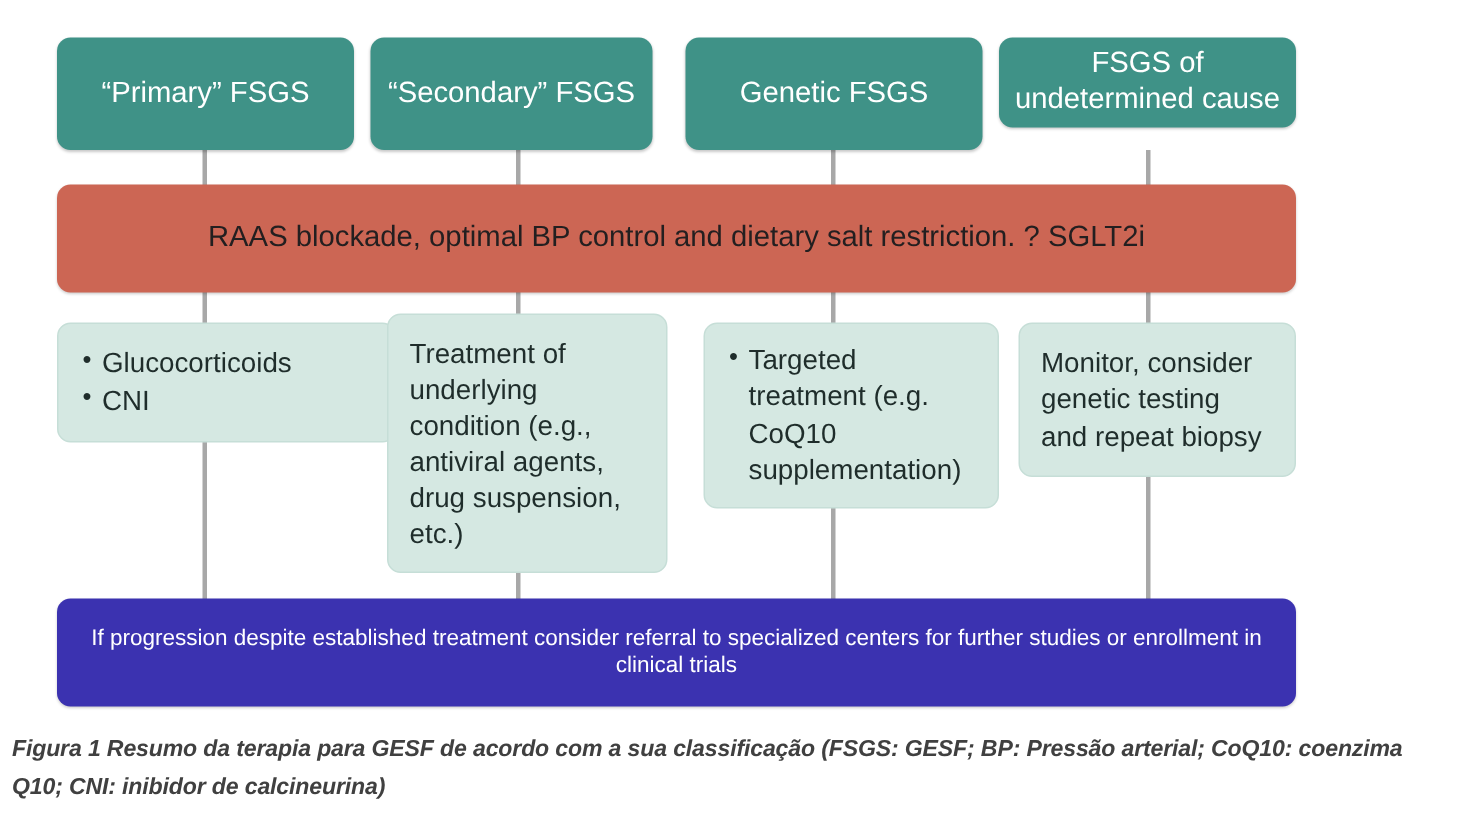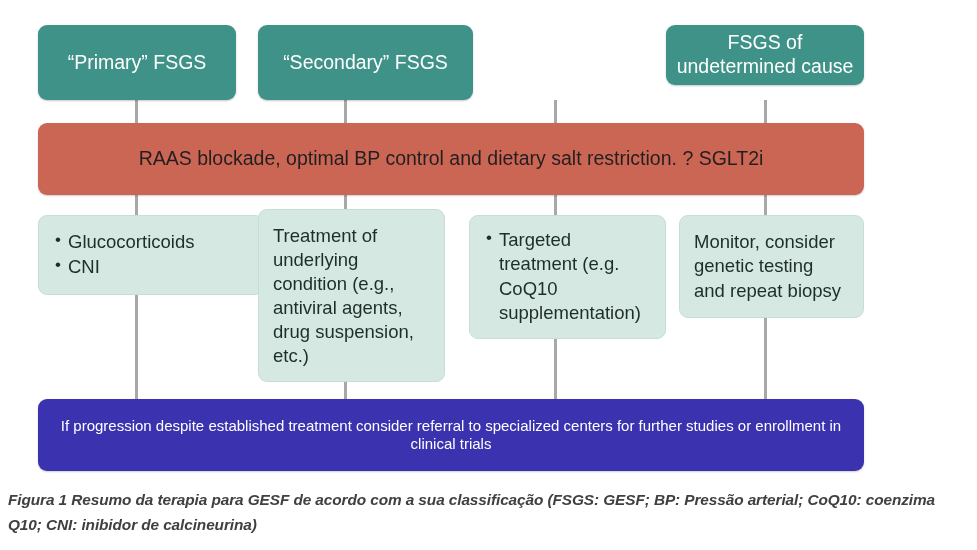--- a/index.html
+++ b/index.html
@@ -133,24 +133,27 @@
 
   <div class="connector" style="left:135px; top:294px; height:106px;"></div>
   <div class="connector" style="left:344px; top:381px; height:19px;"></div>
   <div class="connector" style="left:554px; top:317px; height:83px;"></div>
   <div class="connector" style="left:764px; top:317px; height:83px;"></div>
 
   <div class="box cat-box" style="left:38px; top:25px; width:198px; height:75px;text-align:right;">
     <span>“Primary” FSGS</span>
   </div>
 
-  <div class="box cat-box" style="left:247px; top:25px; width:215px; height:75px;margin-left:11px;">
+  <div class="box cat-box" style="left:247px; top:25px; width:188px; height:75px;">
     <span>“Secondary” FSGS</span>
   </div>
 
+  <div class="box cat-box" style="left:457px; top:25px; width:198px; height:75px;">
+    <span>Genetic FSGS</span>
+  </div>
 
   <div class="box cat-box" style="left:666px; top:25px; width:198px; height:60px;">
     <span>FSGS of undetermined cause</span>
   </div>
 
   <div class="box raas-box" style="left:38px; top:123px; width:826px; height:72px;">
     <span>RAAS blockade, optimal BP control and dietary salt restriction. ? SGLT2i</span>
   </div>
 
   <div class="box treat-box" style="left:38px; top:215px; width:226px; height:80px;">

